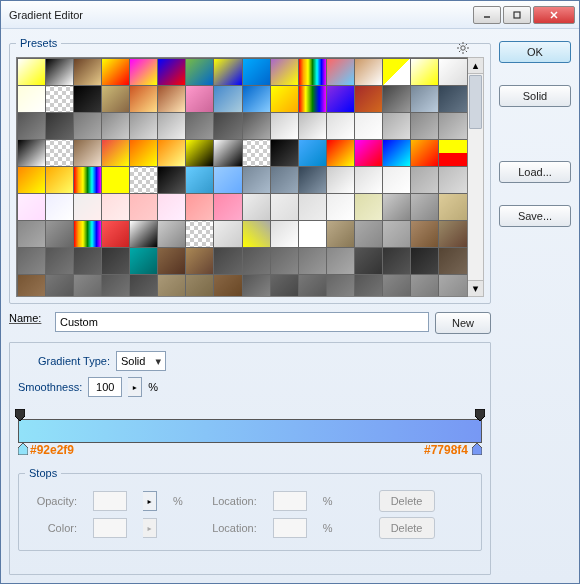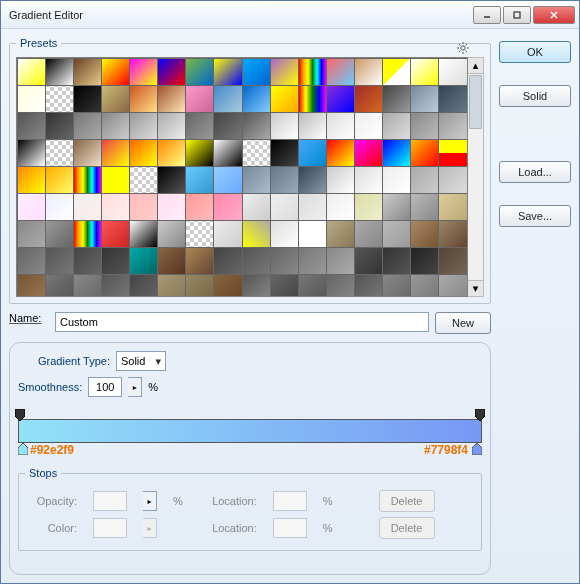--- a/index.html
+++ b/index.html
@@ -22,21 +22,21 @@
 .preset-grid{flex:1;display:grid;grid-template-columns:repeat(16,1fr);grid-auto-rows:27px;gap:0;border:1px solid #808080;background:#fff;overflow:hidden}
 .swatch{border:1px solid #666;margin:-0.5px}
 .scrollbar{width:16px;background:#f0f0f0;border:1px solid #bbb;border-left:none;display:flex;flex-direction:column}
 .scrollbar .arrow{height:16px;background:#e6e6e6;border-bottom:1px solid #bbb;display:flex;align-items:center;justify-content:center}
 .scrollbar .arrow:last-child{border-bottom:none;border-top:1px solid #bbb}
 .scrollbar .thumb{flex:.35;background:#cfd6df;border:1px solid #aab3bf;margin:1px;border-radius:1px}
 .scrollbar .track{flex:1}
 .namerow{display:flex;align-items:flex-start;gap:6px}
 .namerow label{text-decoration:underline;text-decoration-color:#555;width:40px}
 .namerow input{flex:1;height:20px;border:1px solid #8ba0b8;padding:0 4px;background:#fff}
-.lower{border:1px solid #b8c4d2;border-radius:11px;padding:8px;display:flex;flex-direction:column;gap:6px;flex:1}
+.lower{border:1px solid #b8c4d2;border-radius:1px;padding:8px;display:flex;flex-direction:column;gap:6px;flex:1}
 .row{display:flex;align-items:center;gap:6px}
 .row label{color:#003a7a}
 .sel{height:20px;border:1px solid #8ba0b8;background:#fff;padding:0 18px 0 4px;position:relative;display:inline-flex;align-items:center;min-width:50px}
 .sel::after{content:"▾";position:absolute;right:4px;color:#333}
 .numbox{width:34px;height:20px;border:1px solid #8ba0b8;background:#fff;text-align:center}
 .spin{width:14px;height:20px;border:1px solid #8ba0b8;border-left:none;background:#eef1f5;display:flex;align-items:center;justify-content:center;font-size:8px}
 .gradient-area{margin-top:6px;position:relative}
 .stops-rail{height:10px;position:relative}
 .stop-marker{position:absolute;width:10px;height:10px;top:0}
 .stop-marker svg{width:10px;height:12px}

